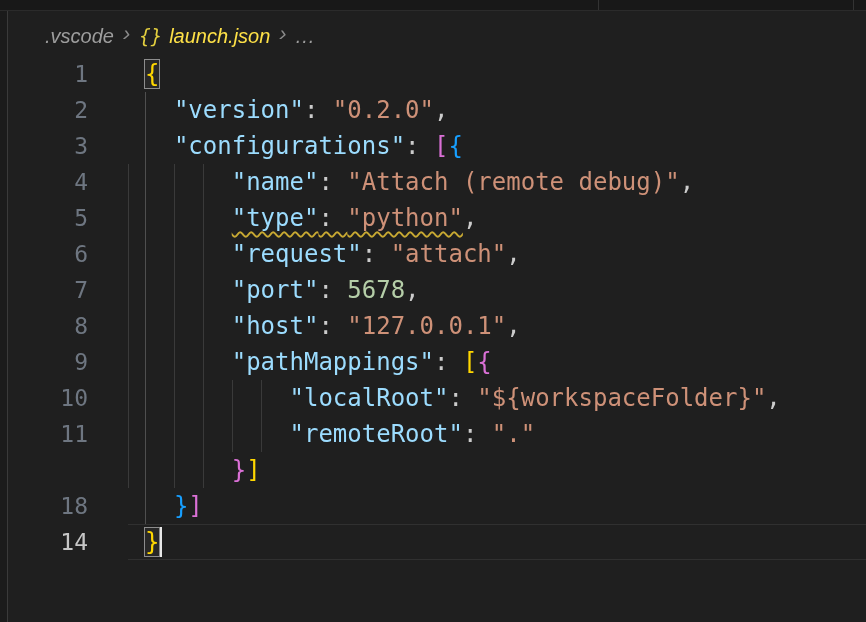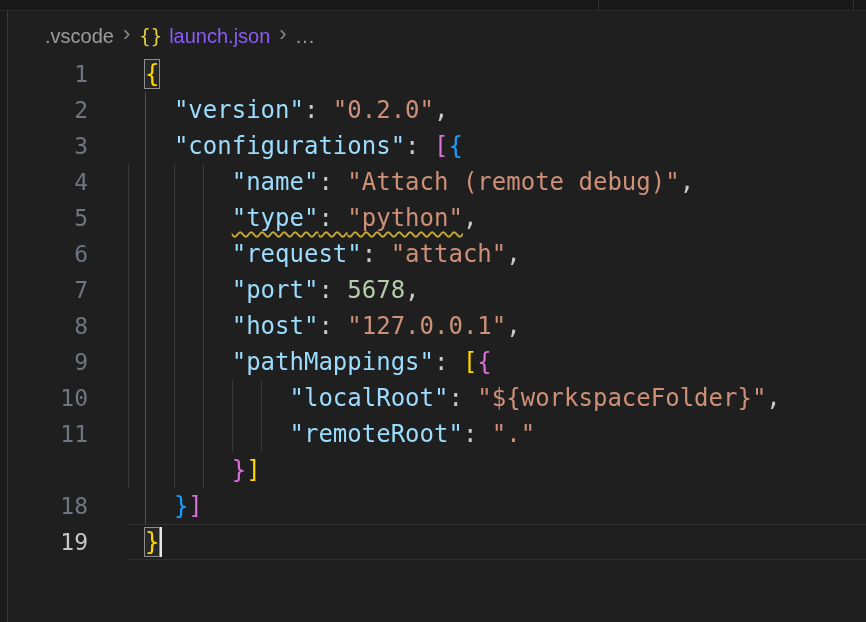--- a/index.html
+++ b/index.html
@@ -10,25 +10,25 @@
   .tab-strip{position:absolute;left:0;top:0;width:866px;height:10px;background:#181818;
              border-bottom:1px solid #2b2b2b;}
   .tab-divider{position:absolute;top:0;width:1px;height:10px;background:#333333;}
 
   
   .left-strip{position:absolute;left:0;top:11px;width:7px;height:611px;background:#1b1b1b;
               border-right:1px solid #3a3a3a;}
 
   
   .breadcrumb{position:absolute;left:45px;top:22px;height:28px;display:flex;align-items:center;
-              font-family:"Liberation Sans",sans-serif;font-size:20px;color:#9d9d9d;}
+              font-family:"Liberation Sans",sans-serif;font-size:20px;color:#9d9d9d;font-style:italic;}
   .crumb{color:#9d9d9d;}
   .crumb-sep{color:#8a8a8a;font-size:22px;margin:0 9px;transform:translateY(-2px);}
   .json-icon{color:#e3cf3f;font-family:"DejaVu Sans Mono",monospace;font-size:19px;margin-right:7px;}
-  .crumb-file{color:#8b5cf6;}
+  .crumb-file{color:#fde047;}
   .crumb-ellipsis{color:#9d9d9d;letter-spacing:1px;}
 
   
   .code-area{position:absolute;left:0;top:56px;width:866px;}
   .row{position:relative;height:36px;width:866px;white-space:pre;}
   .gutter{position:absolute;left:0;top:0;width:88px;height:36px;line-height:36px;
           text-align:right;font-size:23px;color:#6e7681;}
   .row.current .gutter{color:#c6c6c6;}
   .code{position:absolute;left:145px;top:0;height:36px;line-height:36px;font-size:24px;color:#cccccc;}
   .guide{position:absolute;top:0;width:1px;height:36px;background:#3a3a3a;}
@@ -80,16 +80,16 @@
       <div class="row"><div class="gutter">4</div><div class="guide active" style="left: 145px;"></div><div class="guide" style="left: 173.9px;"></div><div class="guide" style="left: 202.8px;"></div><div class="guide" style="left: 128px;"></div><span class="code"><span class="tk-ws">      </span><span class="tk-key">"name"</span><span class="tk-pun">: </span><span class="tk-str">"Attach (remote debug)"</span><span class="tk-pun">,</span></span></div>
       <div class="row"><div class="gutter">5</div><div class="guide active" style="left: 145px;"></div><div class="guide" style="left: 173.9px;"></div><div class="guide" style="left: 202.8px;"></div><div class="guide" style="left: 128px;"></div><span class="code"><span class="tk-ws">      </span><span class="tk-key sq">"type"</span><span class="tk-pun sq">: </span><span class="tk-str sq">"python"</span><span class="tk-pun">,</span></span></div>
       <div class="row"><div class="gutter">6</div><div class="guide active" style="left: 145px;"></div><div class="guide" style="left: 173.9px;"></div><div class="guide" style="left: 202.8px;"></div><div class="guide" style="left: 128px;"></div><span class="code"><span class="tk-ws">      </span><span class="tk-key">"request"</span><span class="tk-pun">: </span><span class="tk-str">"attach"</span><span class="tk-pun">,</span></span></div>
       <div class="row"><div class="gutter">7</div><div class="guide active" style="left: 145px;"></div><div class="guide" style="left: 173.9px;"></div><div class="guide" style="left: 202.8px;"></div><div class="guide" style="left: 128px;"></div><span class="code"><span class="tk-ws">      </span><span class="tk-key">"port"</span><span class="tk-pun">: </span><span class="tk-num">5678</span><span class="tk-pun">,</span></span></div>
       <div class="row"><div class="gutter">8</div><div class="guide active" style="left: 145px;"></div><div class="guide" style="left: 173.9px;"></div><div class="guide" style="left: 202.8px;"></div><div class="guide" style="left: 128px;"></div><span class="code"><span class="tk-ws">      </span><span class="tk-key">"host"</span><span class="tk-pun">: </span><span class="tk-str">"127.0.0.1"</span><span class="tk-pun">,</span></span></div>
       <div class="row"><div class="gutter">9</div><div class="guide active" style="left: 145px;"></div><div class="guide" style="left: 173.9px;"></div><div class="guide" style="left: 202.8px;"></div><div class="guide" style="left: 128px;"></div><span class="code"><span class="tk-ws">      </span><span class="tk-key">"pathMappings"</span><span class="tk-pun">: </span><span class="tk-b1">[</span><span class="tk-b2">{</span></span></div>
       <div class="row"><div class="gutter">10</div><div class="guide active" style="left: 145px;"></div><div class="guide" style="left: 173.9px;"></div><div class="guide" style="left: 202.8px;"></div><div class="guide" style="left: 231.7px;"></div><div class="guide" style="left: 260.6px;"></div><div class="guide" style="left: 128px;"></div><span class="code"><span class="tk-ws">          </span><span class="tk-key">"localRoot"</span><span class="tk-pun">: </span><span class="tk-str">"${workspaceFolder}"</span><span class="tk-pun">,</span></span></div>
       <div class="row"><div class="gutter">11</div><div class="guide active" style="left: 145px;"></div><div class="guide" style="left: 173.9px;"></div><div class="guide" style="left: 202.8px;"></div><div class="guide" style="left: 231.7px;"></div><div class="guide" style="left: 260.6px;"></div><div class="guide" style="left: 128px;"></div><span class="code"><span class="tk-ws">          </span><span class="tk-key">"remoteRoot"</span><span class="tk-pun">: </span><span class="tk-str">"."</span></span></div>
       <div class="row"><div class="guide active" style="left: 145px;"></div><div class="guide" style="left: 173.9px;"></div><div class="guide" style="left: 202.8px;"></div><div class="guide" style="left: 128px;"></div><span class="code"><span class="tk-ws">      </span><span class="tk-b2">}</span><span class="tk-b1">]</span></span></div>
       <div class="row"><div class="gutter">18</div><div class="guide active" style="left: 145px;"></div><span class="code"><span class="tk-ws">  </span><span class="tk-b3">}</span><span class="tk-b2">]</span></span></div>
-      <div class="row current"><div class="hl"></div><div class="gutter">19</div><span class="code"><span class="tk-b1 match">}</span></span><div class="cursor" style="left: 160.45px;"></div></div>
+      <div class="row current"><div class="hl"></div><div class="gutter">14</div><span class="code"><span class="tk-b1 match">}</span></span><div class="cursor" style="left: 160.45px;"></div></div>
     </div>
 
 </div>
 
 </body></html>

